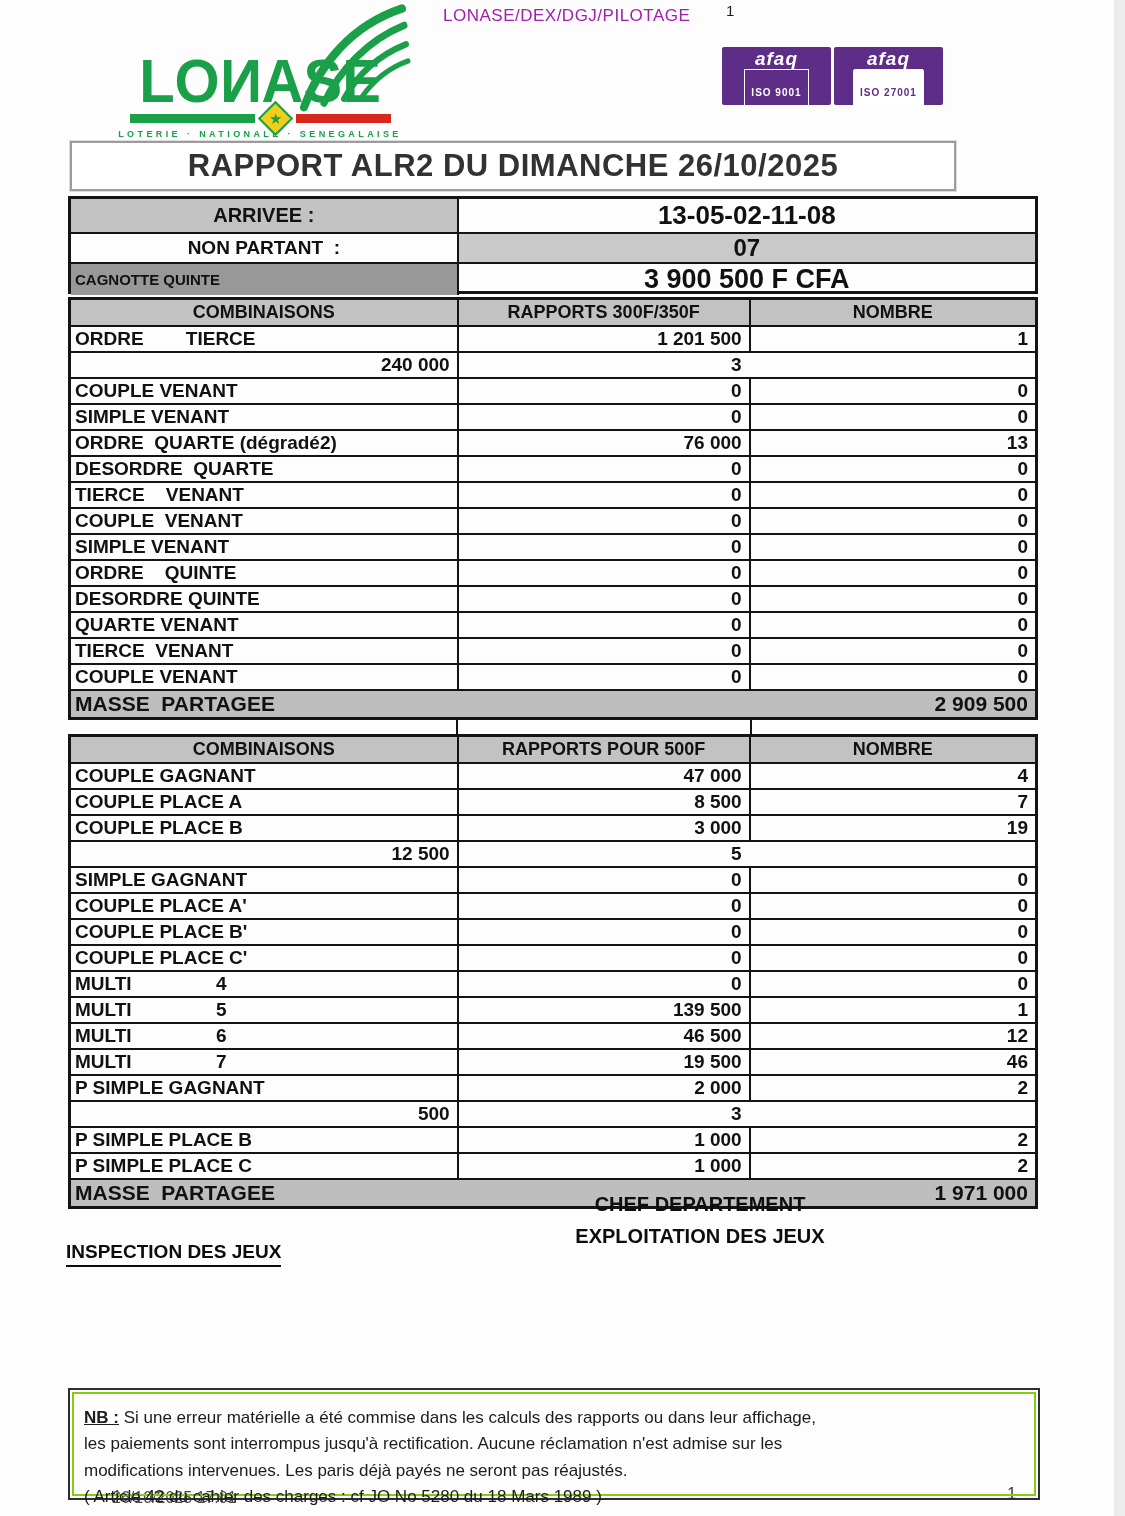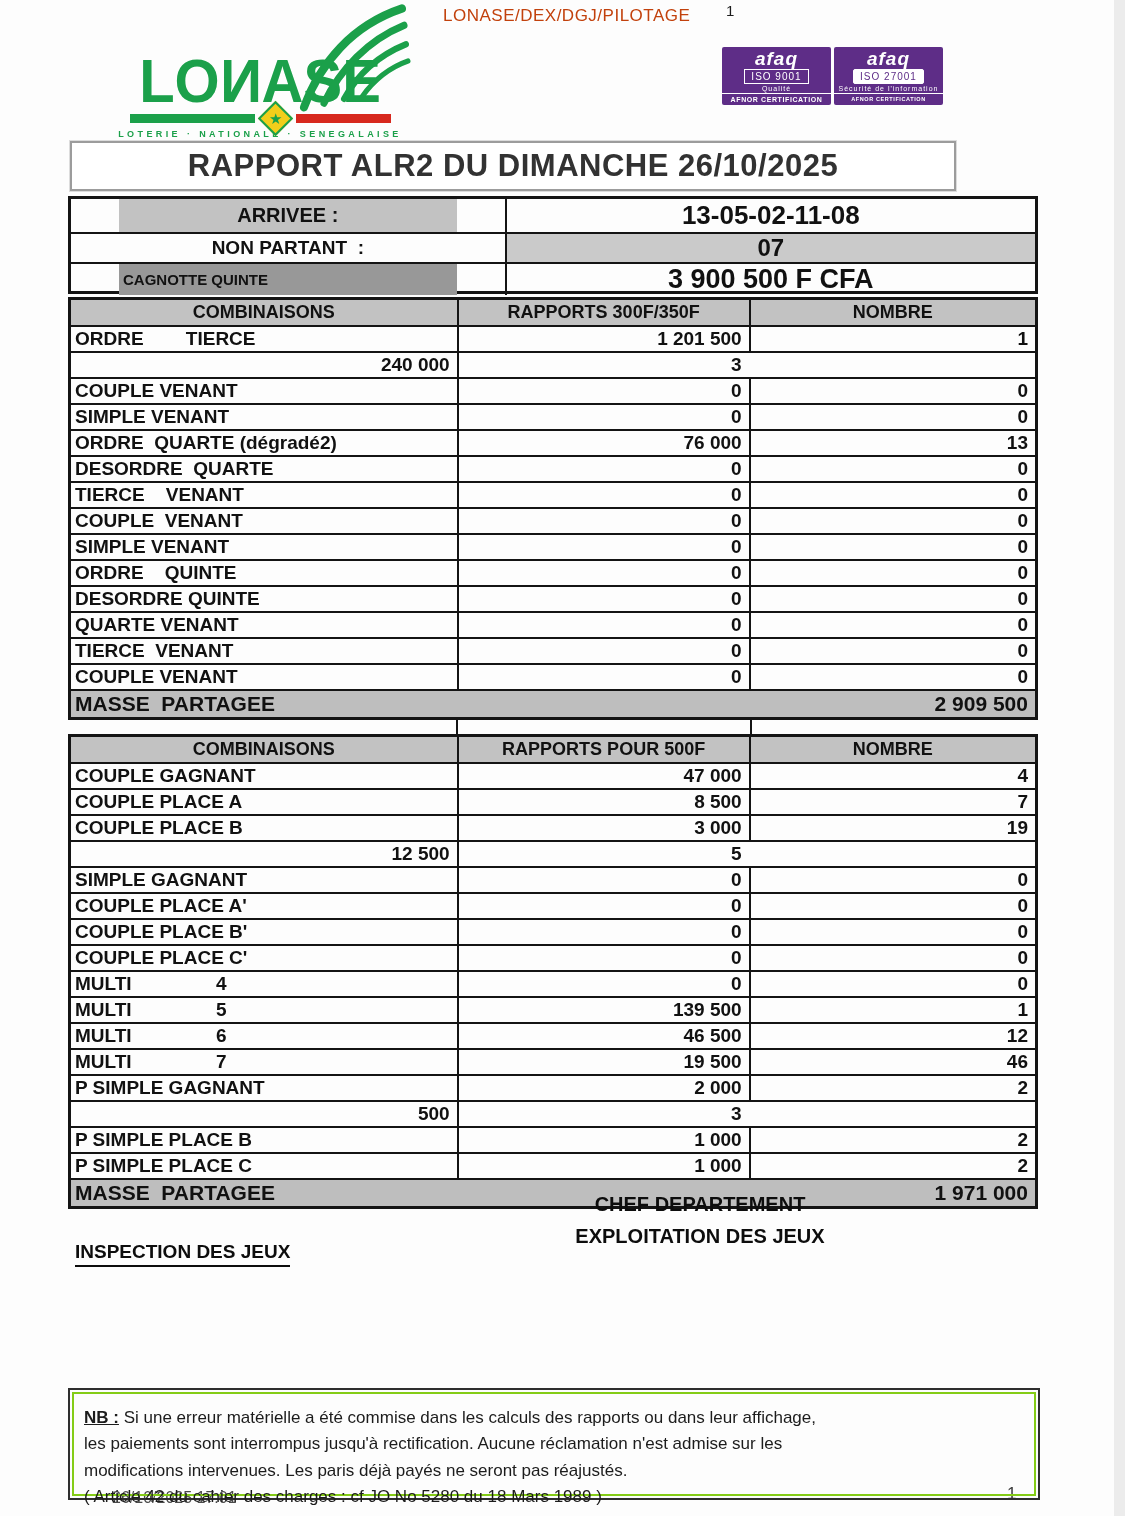--- a/index.html
+++ b/index.html
@@ -5,59 +5,59 @@
   * { margin:0; padding:0; box-sizing:border-box; }
   html,body { background:#ffffff; }
   body { font-family:"Liberation Sans", sans-serif; }
   #page {
     position:relative; width:1125px; height:1516px;
     background:#fdfdfd; overflow:hidden; color:#111;
   }
   #edge-band { position:absolute; right:0; top:0; width:11px; height:100%; background:#ececec; }
 
   
-  #top-ref { position:absolute; left:443px; top:6px; font-size:17px; color:#c2410c; letter-spacing:0.5px; }
+  #top-ref { position:absolute; left:443px; top:6px; font-size:17px; color:#a21caf; letter-spacing:0.5px; }
   #top-pn  { position:absolute; left:726px; top:2px; font-size:15px; color:#1d1d1d; }
 
   
   #logo { position:absolute; left:95px; top:10px; width:330px; text-align:center; }
   #logo-word { position:relative; font-size:58px; font-weight:800; color:#1BA04A; letter-spacing:0px; line-height:1.0; margin-top:42px; transform:scaleY(1.05); }
   #logo-word .mirror { display:inline-block; transform:scaleX(-1); }
   #logo-wing { position:absolute; left:195px; top:-46px; }
   #logo-bars { display:flex; align-items:center; justify-content:center; gap:8px; margin-top:2px; }
   .bar { height:9px; }
   .bar.green { width:125px; background:#1BA04A; }
   .bar.red { width:95px; background:#D7281E; }
   #logo-diamond { width:25px; height:25px; background:#F2CE1B; border:2px solid #1BA04A; transform:rotate(45deg); display:flex; align-items:center; justify-content:center; margin:-6px 0; }
   #logo-star { transform:rotate(-45deg); color:#1BA04A; font-size:15px; line-height:1; }
   #logo-sub { margin-top:4px; font-size:9px; font-weight:bold; color:#1BA04A; letter-spacing:3.4px; white-space:nowrap; }
 
   
   #badges { position:absolute; left:722px; top:47px; display:flex; gap:3px; }
   .badge { width:109px; height:58px; background:#5E2D87; color:#fff; display:flex; flex-direction:column; align-items:center; border-radius:2px; overflow:hidden; }
   .badge .brand { font-size:19px; font-weight:bold; font-style:italic; line-height:1.0; margin-top:2px; letter-spacing:1px; }
-  .badge .iso { font-size:10px; font-weight:normal; border:1px solid #fff; padding:0 6px; margin-top:1px; letter-spacing:1px; line-height:1.3; }
+  .badge .iso { font-size:10px; font-weight:bold; border:1px solid #fff; padding:16px 6px; margin-top:1px; letter-spacing:1px; line-height:1.3; }
   .badge.b2 .iso { background:#fff; color:#5E2D87; border-radius:2px; }
   .badge .line { font-size:7px; letter-spacing:1px; margin-top:1px; line-height:1.1; text-align:center; }
   .badge .foot { margin-top:auto; width:100%; border-top:1px solid #fff; font-size:7px; font-weight:bold; letter-spacing:0.6px; text-align:center; padding:2px 0 3px; }
   .badge.b2 .foot { font-size:5.5px; }
 
   
   #title-box { position:absolute; left:70px; top:141px; width:886px; height:50px;
     border:2px solid #9c9c9c; outline:1px solid #dcdcdc; background:#fff;
     display:flex; align-items:center; justify-content:center;
     font-size:31px; font-weight:bold; color:#323232; letter-spacing:0.5px; }
 
   
   #content { position:absolute; left:68px; top:196px; width:970px; }
 
   .itable { border:3px solid #141414; }
   .irow { display:grid; grid-template-columns:40% 60%; border-top:2px solid #141414; }
   .irow:first-child { border-top:none; }
-  .icell { border-left:2px solid #141414; display:flex; align-items:center; justify-content:center; font-weight:bold; white-space:pre;margin-left:48px; }
+  .icell { border-left:2px solid #141414; display:flex; align-items:center; justify-content:center; font-weight:bold; white-space:pre; }
   .icell:first-child { border-left:none; }
   .r-arrivee { height:33px; }
   .r-arrivee .icell.lab { background:#C2C2C2; font-size:20px; }
   .r-arrivee .icell.val { font-size:26px; }
   .r-nonpartant { height:30px; }
   .r-nonpartant .icell.lab { font-size:19px; }
   .r-nonpartant .icell.val { background:#CACACA; font-size:24px; }
   .r-cagnotte { height:29px; }
   .r-cagnotte .icell.lab { background:#989898; justify-content:flex-start; padding-left:4px; font-size:15px; }
   .r-cagnotte .icell.val { font-size:27px; }
@@ -75,21 +75,21 @@
   .trow.masse { background:#BEBEBE; height:28px; border-top:2px solid #141414; }
   .trow.masse .tcell { border-left:none; font-size:21px; }
   .tgap { height:14px; position:relative; }
   .tgap::before, .tgap::after { content:""; position:absolute; top:0; bottom:0; width:2px; background:#141414; }
   .tgap::before { left:40%; }
   .tgap::after { left:70.3%; }
 
   
   #chef-block { position:absolute; left:520px; top:1188px; width:360px; text-align:center;
     font-weight:bold; font-size:20px; line-height:1.6; color:#0d0d0d; }
-  #inspection { position:absolute; left:75px; top:1241px; font-weight:bold; font-size:19px;
+  #inspection { position:absolute; left:66px; top:1241px; font-weight:bold; font-size:19px;
     color:#0d0d0d; border-bottom:2.5px solid #0d0d0d; padding-bottom:2px; }
 
   
   #nb-outer { position:absolute; left:68px; top:1388px; width:972px; height:112px;
     border:2px solid #2e2e2e; padding:2px; background:transparent; z-index:2; }
   #nb-inner { border:2px solid #84cc16; height:100%; padding:11px 10px; background:transparent; }
   .nb-line { font-size:17px; color:#1c1c1c; line-height:1.55; }
   #nb-label { font-weight:bold; text-decoration:underline; }
 
   

